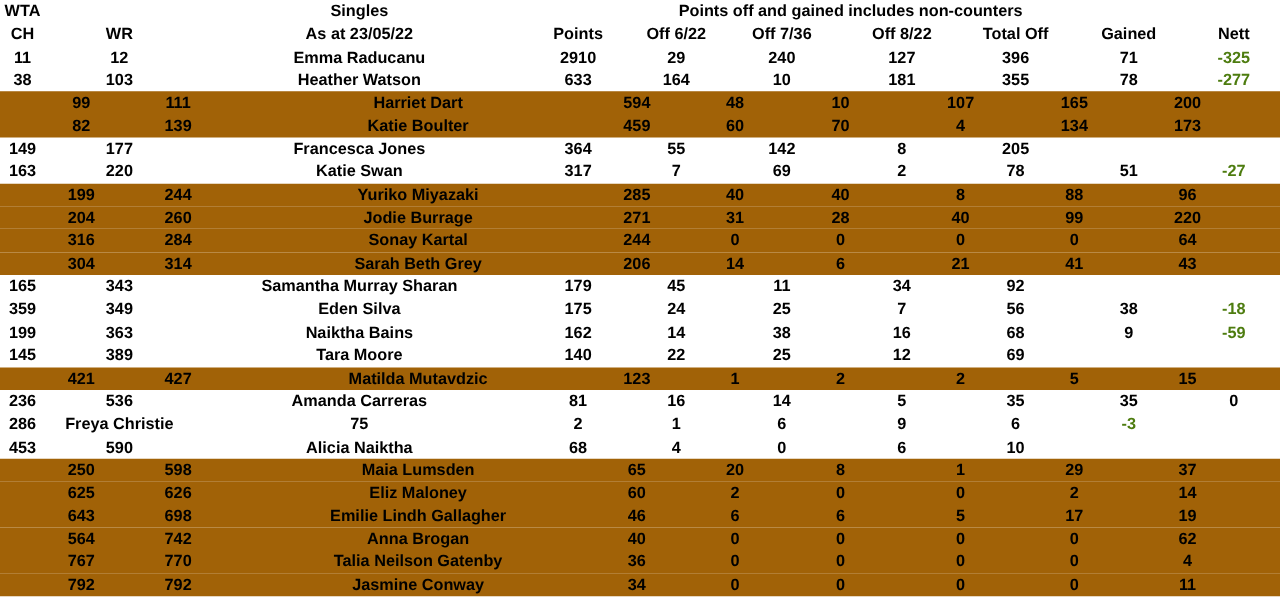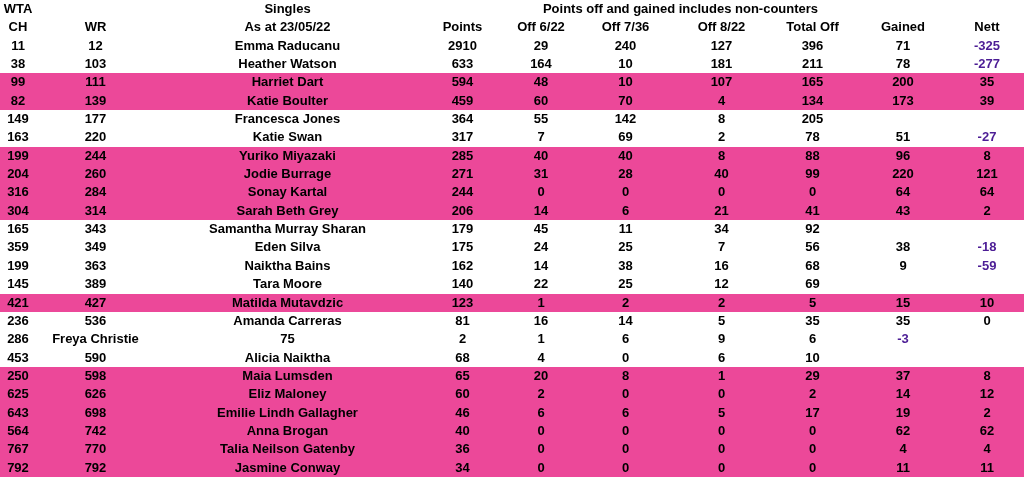--- a/index.html
+++ b/index.html
@@ -27,24 +27,25 @@
     height: 18.35px;
     align-items: center;
   }
   .cell {
     text-align: center;
     white-space: nowrap;
     overflow: visible;
     line-height: 18.35px;
   }
   .row.highlighted {
-    background: #ec4899;
+    background: #a16207;
+    padding-left: 47px;
   }
   .cell.negative {
-    color: #4c1d95;
+    color: #4d7c0f;
   }
   
   .cell.span-wta      { grid-column: 1; }
   .cell.span-singles  { grid-column: 3; }
   .cell.span-note     { grid-column: 5 / 9; }
 </style>
 </head>
 <body>
 
 <div class="sheet">
@@ -82,21 +83,21 @@
         <div class="cell negative">-325</div>
       </div>
       <div class="row">
         <div class="cell">38</div>
         <div class="cell">103</div>
         <div class="cell">Heather Watson</div>
         <div class="cell">633</div>
         <div class="cell">164</div>
         <div class="cell">10</div>
         <div class="cell">181</div>
-        <div class="cell">211</div>
+        <div class="cell">355</div>
         <div class="cell">78</div>
         <div class="cell negative">-277</div>
       </div>
       <div class="row highlighted">
         <div class="cell">99</div>
         <div class="cell">111</div>
         <div class="cell">Harriet Dart</div>
         <div class="cell">594</div>
         <div class="cell">48</div>
         <div class="cell">10</div>

